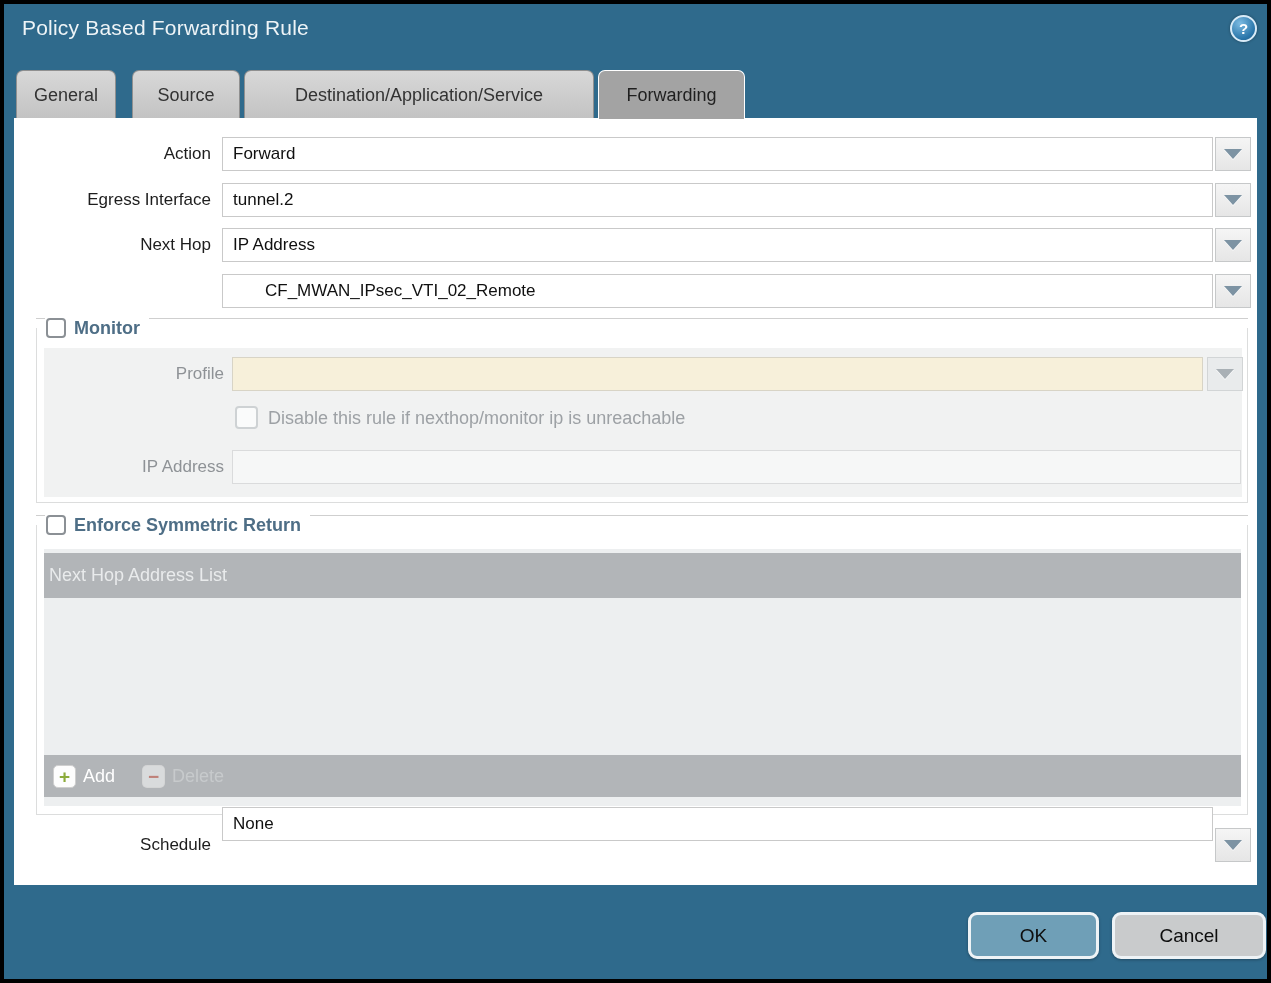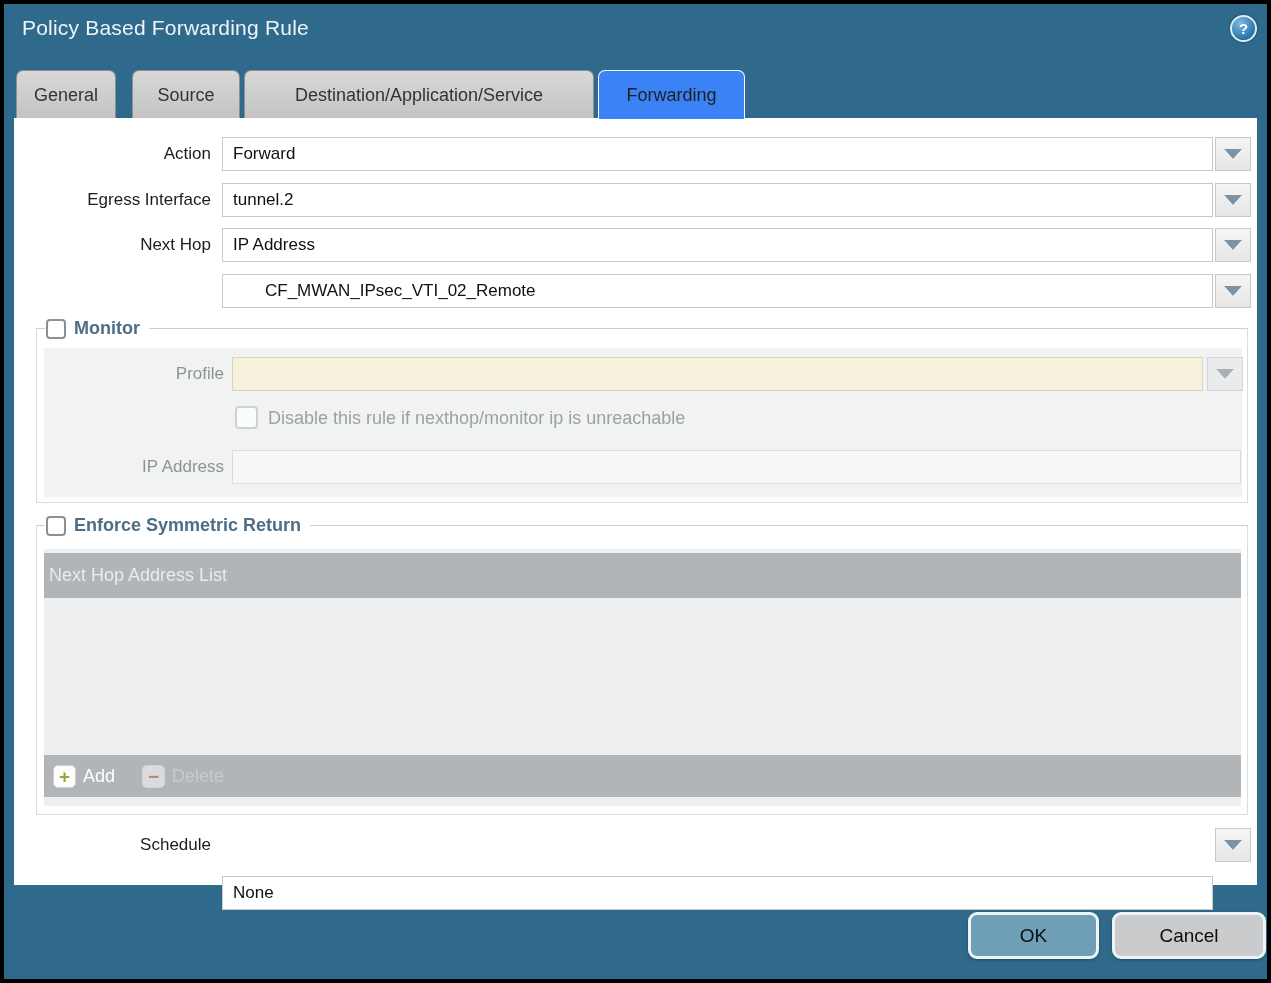--- a/index.html
+++ b/index.html
@@ -13,42 +13,42 @@
           background:radial-gradient(circle at 35% 28%, #7cbbe2, #2a76aa 68%, #1d5d8c);
           border:2px solid #d9ebf7; box-shadow:0 0 3px rgba(0,0,0,.35);
           display:flex; align-items:center; justify-content:center;
           color:#fff; font-size:15px; font-weight:bold; cursor:pointer; }
 
   
   .tab { position:absolute; top:70px; height:48px; line-height:48px; text-align:center;
          font-size:18px; color:#333; border-radius:7px 7px 0 0;
          background:linear-gradient(#d8d8d8, #c3c3c3);
          border:1px solid #909090; border-bottom:none; cursor:pointer; }
-  .tab.active { background:#3b82f6; border-color:#fff; color:#1f1f1f; height:49px; z-index:3; }
+  .tab.active { background:#a3a3a3; border-color:#fff; color:#1f1f1f; height:49px; z-index:3; }
 
   
   .content { position:absolute; left:14px; top:118px; width:1243px; height:767px; background:#fff; z-index:2; }
 
   
   .flabel { position:absolute; text-align:right; line-height:34px; font-size:17px; color:#1d1d1d; z-index:4; }
   .flabel.dim { color:#8e9296; }
   .tinput { position:absolute; height:34px; background:#fff; border:1px solid #c9c9c9;
             font-family:"Liberation Sans", sans-serif; font-size:17px; color:#101010; padding:0 10px; z-index:4; }
   .tinput.cream { background:#f7f0da; border-color:#d8d4c6; }
   .tinput.grayed { background:#f6f7f7; border-color:#dadbdc; }
   .ddbtn { position:absolute; width:36px; height:34px; background:linear-gradient(#f5f5f5,#e6e6e6);
            border:1px solid #c6c8c9; display:flex; align-items:center; justify-content:center; cursor:pointer; z-index:4; }
   .tri { width:0; height:0; border-left:9px solid transparent; border-right:9px solid transparent;
          border-top:10px solid #7d93a3; filter:drop-shadow(0 1px 0 rgba(255,255,255,.8)); }
   .ddbtn.disabled { background:#e9ebec; border-color:#d2d5d6; cursor:default; }
   .ddbtn.disabled .tri { border-top-color:#a9b0b5; }
 
   
   .groupbox { position:absolute; border:1px solid #dcdddd; border-top:none; z-index:3; }
-  .legend { position:absolute; display:flex; align-items:center; z-index:5; }
+  .legend { position:absolute; display:flex; align-items:flex-start; z-index:5; }
   .legend .seg { height:0; border-top:1px solid #cfcfcf; }
   .legend .seg.l { width:9px; }
   .legend .seg.r { flex:1; }
   .cbx { width:20px; height:20px; background:#fff; border:2px solid #8b9095; border-radius:4px;
          margin:0 8px 0 1px; cursor:pointer; flex:none; }
   .legend .ltitle { font-size:18px; font-weight:bold; color:#4e6e86; margin-right:9px; white-space:nowrap; }
   .panelbg { position:absolute; background:#f1f2f2; z-index:3; }
 
   .subcbx { position:absolute; width:23px; height:23px; background:#fafbfb; border:2px solid #ced2d4;
             border-radius:4px; z-index:4; }
@@ -153,20 +153,20 @@
         <span class="blabel">Add</span>
       </div>
       <div class="footbtn disabled">
         <span class="miniicon minus">−</span>
         <span class="blabel">Delete</span>
       </div>
     </div>
   </div>
 
   <div class="flabel" style="left:14px; top:828px; width:197px;">Schedule</div>
-  <input class="tinput" style="left: 222px; top: 876px; width: 991px;" readonly="" value="None">
+  <input class="tinput" style="left: 222px; top: 807px; width: 991px;" readonly="" value="None">
   <div class="ddbtn" style="left:1215px; top:828px;">
     <span class="tri"></span>
   </div>
 
   <button class="btn ok">OK</button>
   <button class="btn cancel">Cancel</button>
 </div>
 
 </body></html>

